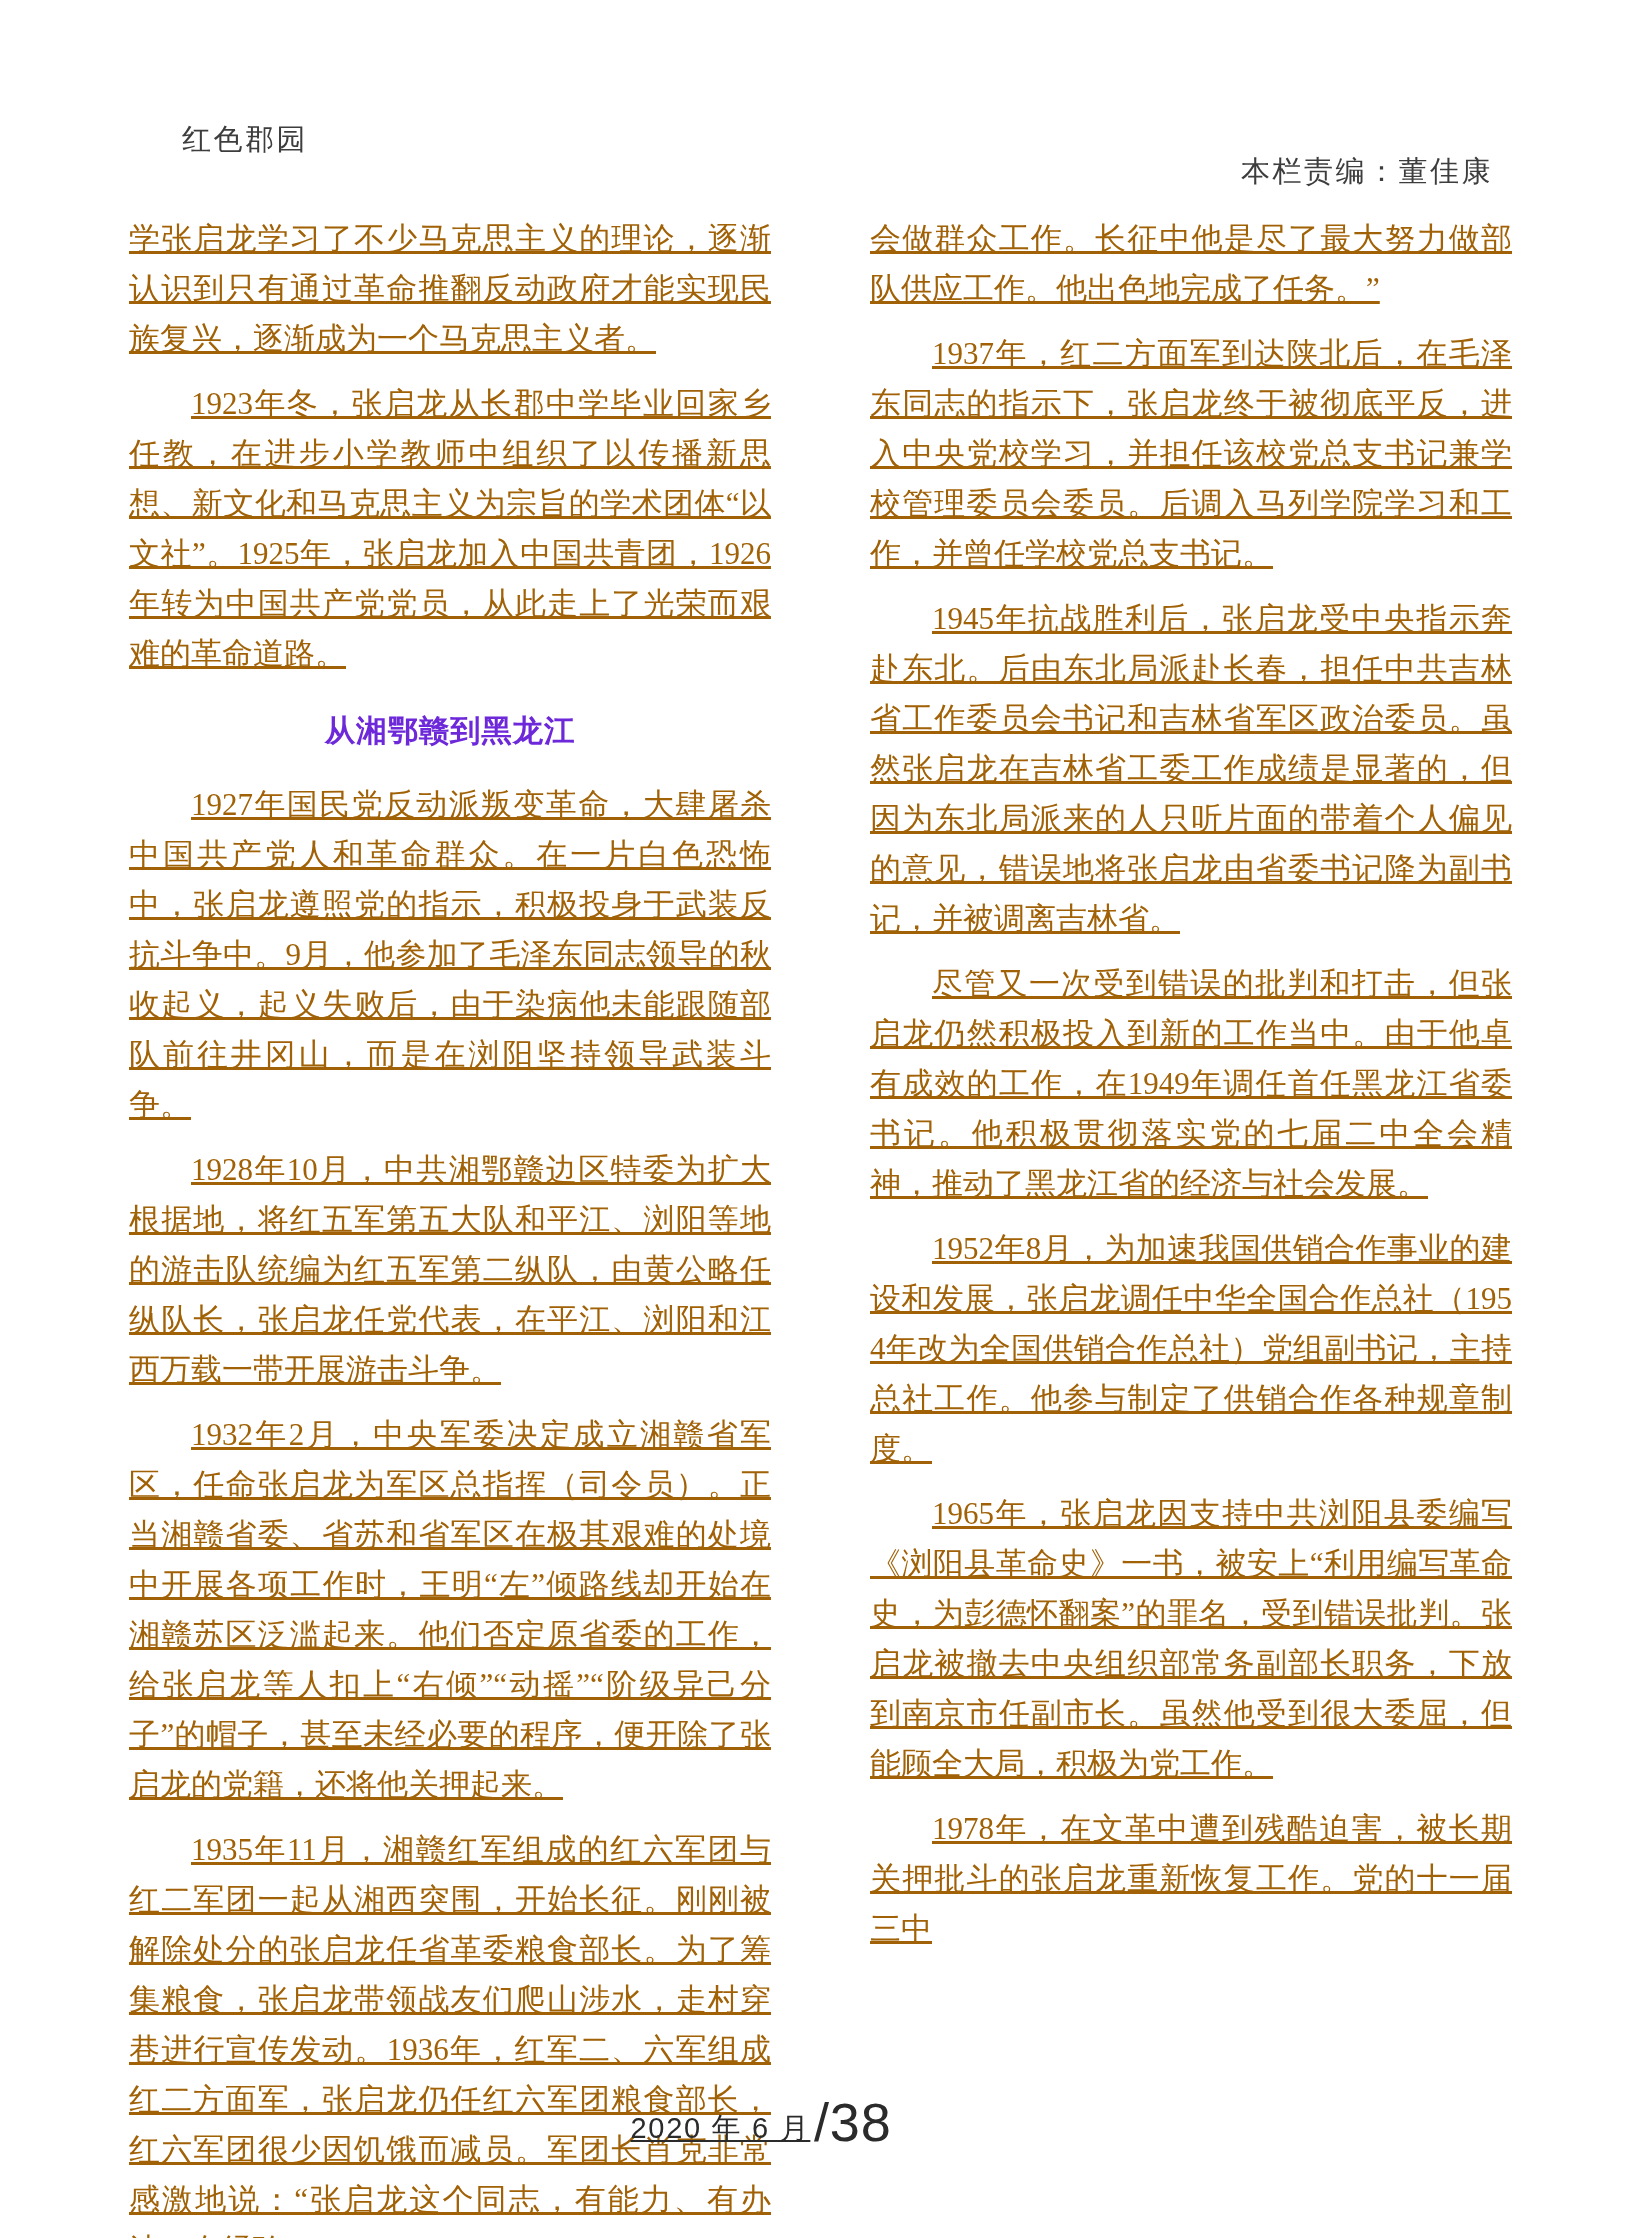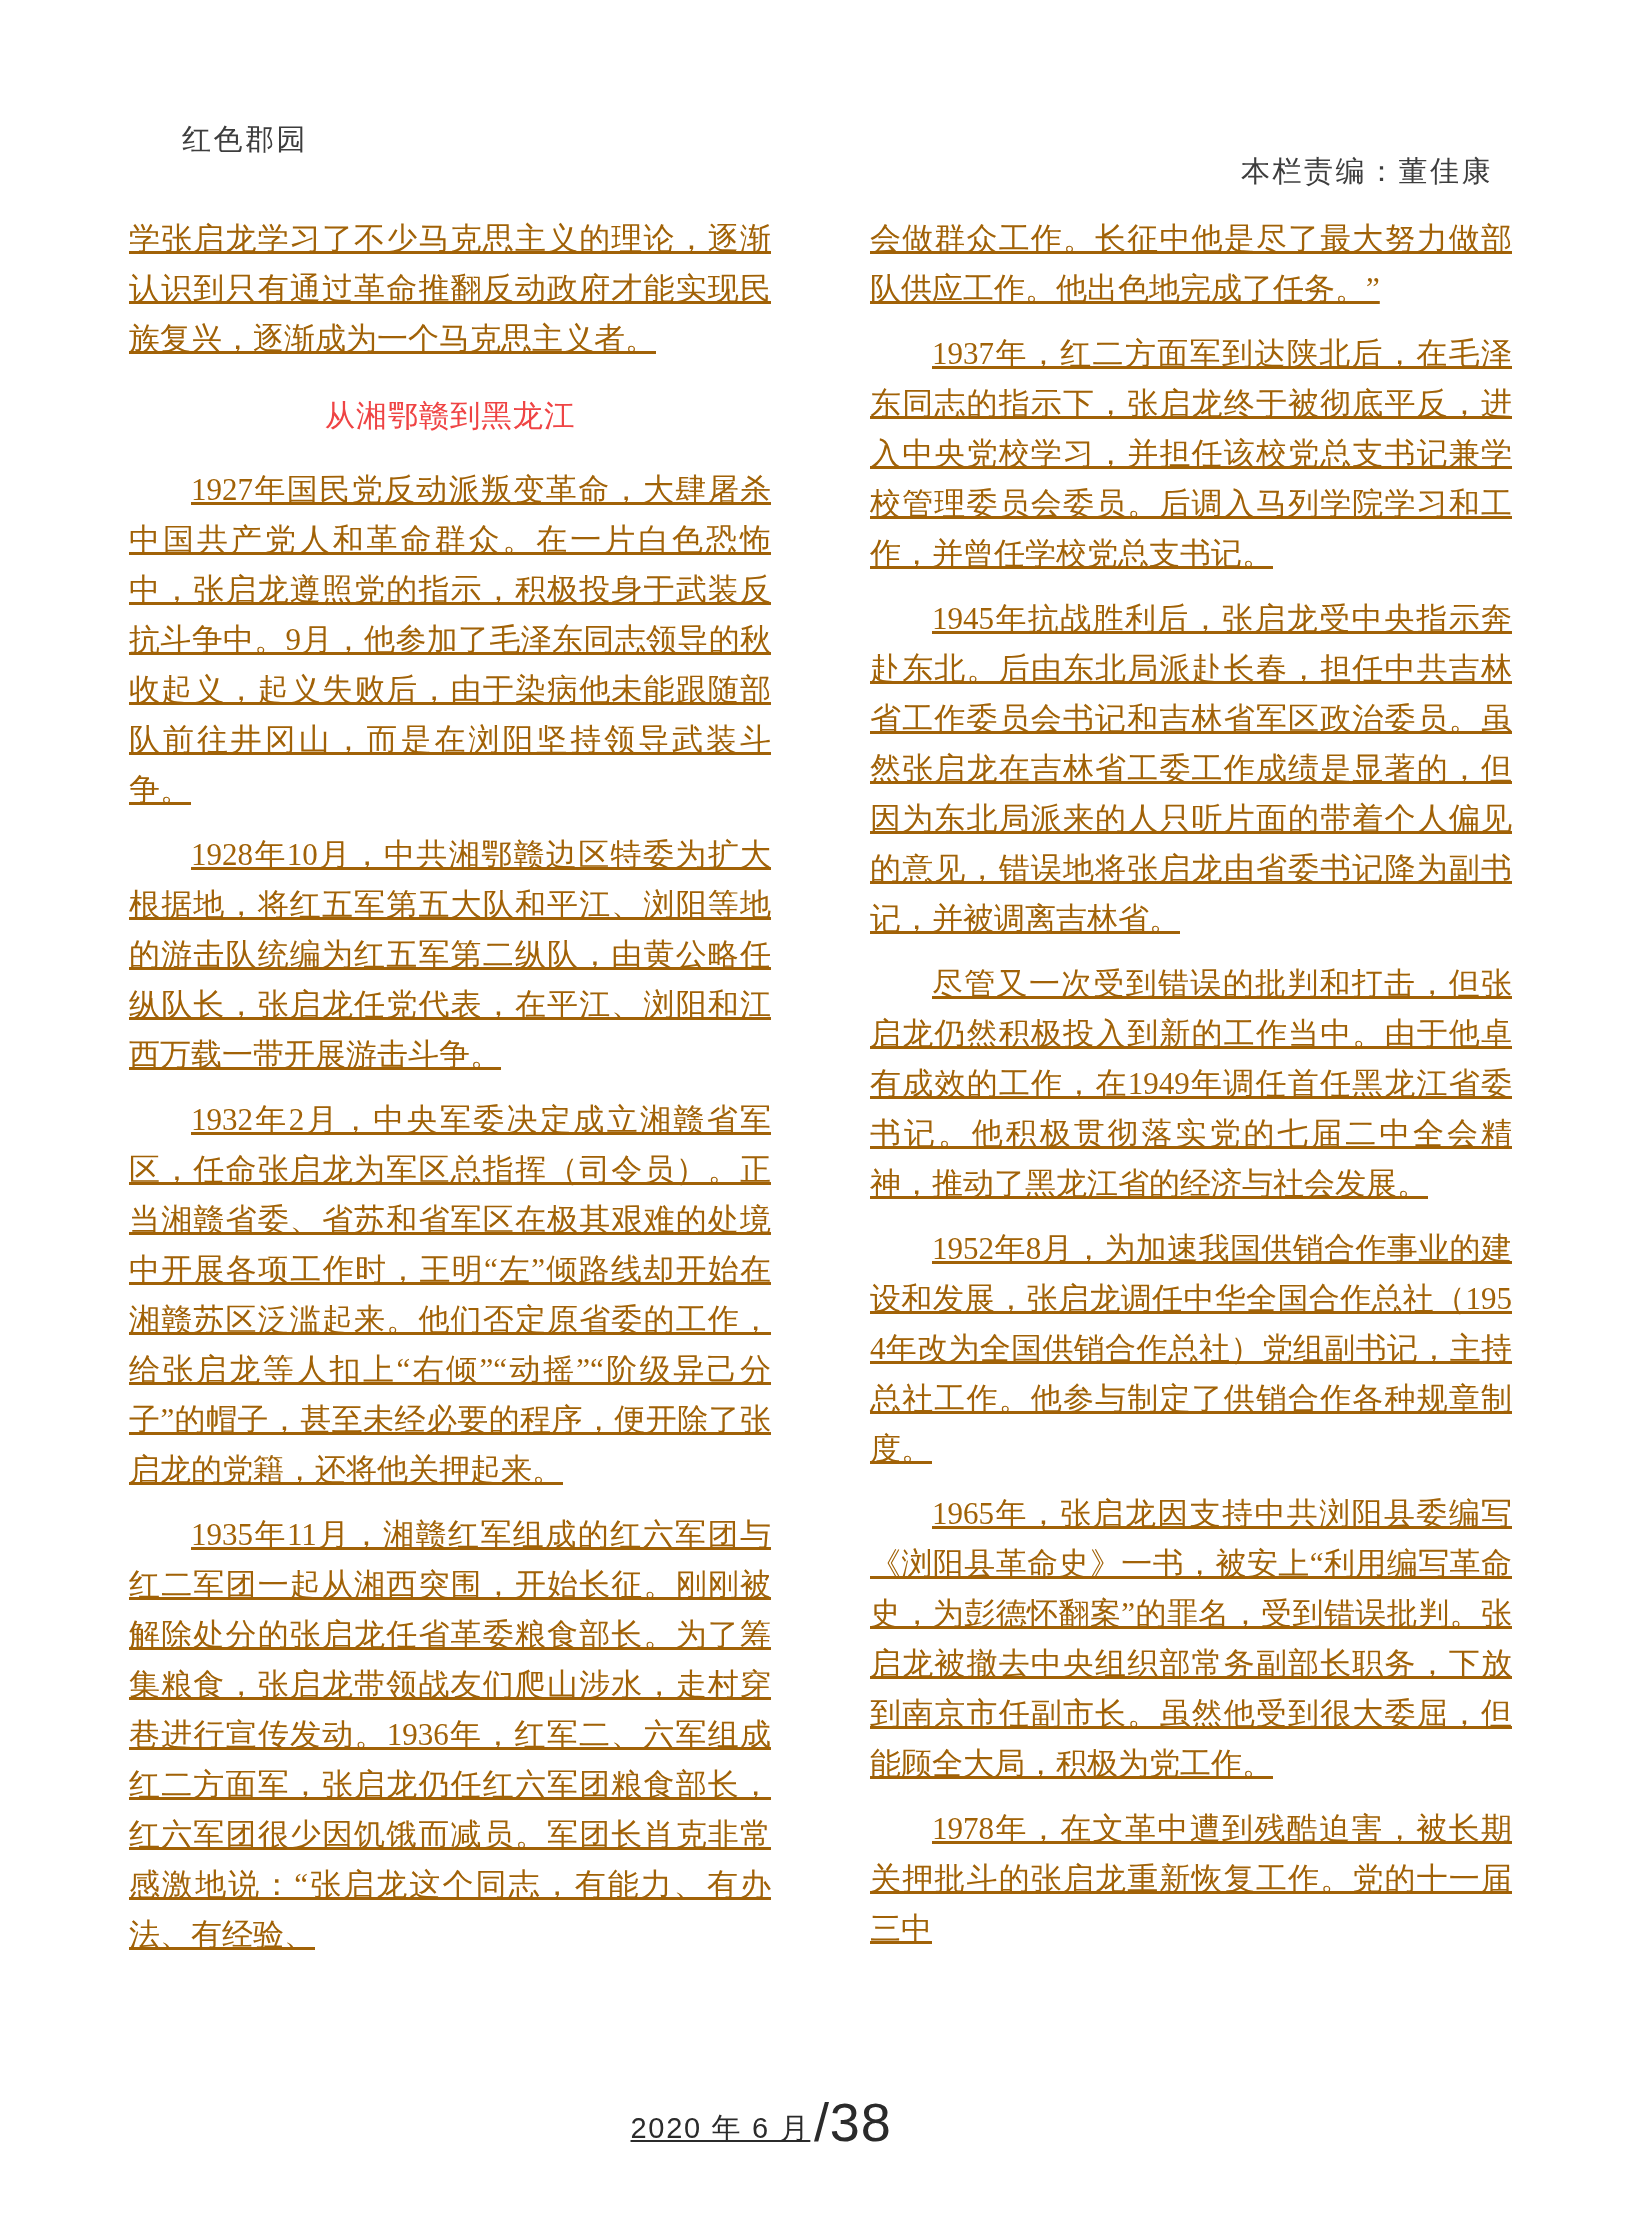--- a/index.html
+++ b/index.html
@@ -39,25 +39,25 @@
     text-align: justify;
     text-justify: inter-ideograph;
     color: #a16207;
     word-break: break-all;
     text-decoration: underline;
   }
   .para.indent { text-indent: 2em; }
 
   .section-heading {
     font-family: "Liberation Sans", "DejaVu Sans", sans-serif;
-    font-weight: 400;
+    font-weight: 700;
     font-size: 30.5px;
     line-height: 50px;
     text-align: center;
-    color: #ef4444;
+    color: #6d28d9;
     margin: 25.6px 0;
     letter-spacing: 0.8px;
   }
 
   .page-footer {
     position: absolute;
     top: 2091px;
     left: 0;
     width: 1522px;
     text-align: center;
@@ -72,20 +72,21 @@
 
 <div class="page">
 
   <div class="running-header">
     <span class="hdr-left">红色郡园</span>
     <span class="hdr-right">本栏责编：董佳康</span>
   </div>
 
   <div class="column col-left">
       <p class="para">学张启龙学习了不少马克思主义的理论，逐渐认识到只有通过革命推翻反动政府才能实现民族复兴，逐渐成为一个马克思主义者。</p>
+      <p class="para indent">1923年冬，张启龙从长郡中学毕业回家乡任教，在进步小学教师中组织了以传播新思想、新文化和马克思主义为宗旨的学术团体“以文社”。1925年，张启龙加入中国共青团，1926年转为中国共产党党员，从此走上了光荣而艰难的革命道路。</p>
       <h3 class="section-heading">从湘鄂赣到黑龙江</h3>
       <p class="para indent">1927年国民党反动派叛变革命，大肆屠杀中国共产党人和革命群众。在一片白色恐怖中，张启龙遵照党的指示，积极投身于武装反抗斗争中。9月，他参加了毛泽东同志领导的秋收起义，起义失败后，由于染病他未能跟随部队前往井冈山，而是在浏阳坚持领导武装斗争。</p>
       <p class="para indent">1928年10月，中共湘鄂赣边区特委为扩大根据地，将红五军第五大队和平江、浏阳等地的游击队统编为红五军第二纵队，由黄公略任纵队长，张启龙任党代表，在平江、浏阳和江西万载一带开展游击斗争。</p>
       <p class="para indent">1932年2月，中央军委决定成立湘赣省军区，任命张启龙为军区总指挥（司令员）。正当湘赣省委、省苏和省军区在极其艰难的处境中开展各项工作时，王明“左”倾路线却开始在湘赣苏区泛滥起来。他们否定原省委的工作，给张启龙等人扣上“右倾”“动摇”“阶级异己分子”的帽子，甚至未经必要的程序，便开除了张启龙的党籍，还将他关押起来。</p>
       <p class="para indent">1935年11月，湘赣红军组成的红六军团与红二军团一起从湘西突围，开始长征。刚刚被解除处分的张启龙任省革委粮食部长。为了筹集粮食，张启龙带领战友们爬山涉水，走村穿巷进行宣传发动。1936年，红军二、六军组成红二方面军，张启龙仍任红六军团粮食部长，红六军团很少因饥饿而减员。军团长肖克非常感激地说：“张启龙这个同志，有能力、有办法、有经验、</p>
     </div>
 
   <div class="column col-right">
       <p class="para">会做群众工作。长征中他是尽了最大努力做部队供应工作。他出色地完成了任务。”</p>
       <p class="para indent">1937年，红二方面军到达陕北后，在毛泽东同志的指示下，张启龙终于被彻底平反，进入中央党校学习，并担任该校党总支书记兼学校管理委员会委员。后调入马列学院学习和工作，并曾任学校党总支书记。</p>

